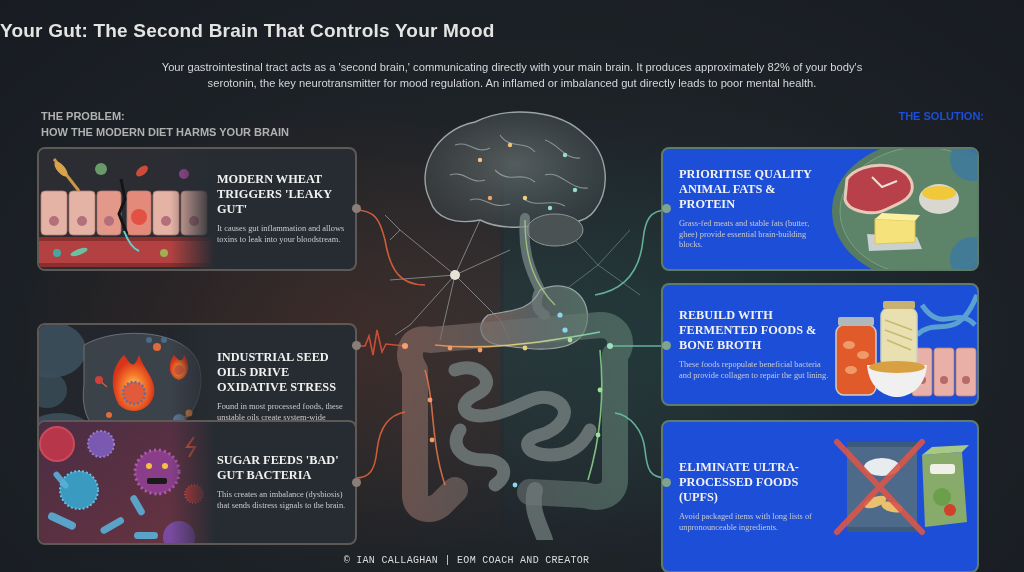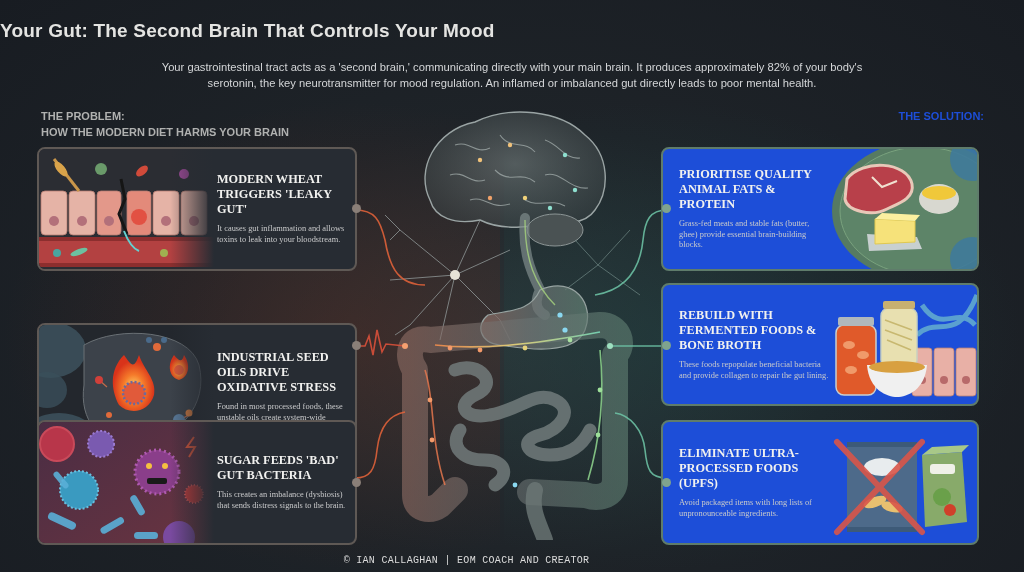--- a/index.html
+++ b/index.html
@@ -349,21 +349,21 @@
       <ellipse cx="70" cy="82" rx="28" ry="6" fill="#d8a040"></ellipse>
     </svg>
   </div>
   <div class="text">
     <h3>REBUILD WITH FERMENTED FOODS &amp; BONE BROTH</h3>
     <p>These foods repopulate beneficial bacteria and provide collagen to repair the gut lining.</p>
   </div>
 </div>
 <div class="connector-dot dot-right" style="left:662px;top:341px;"></div>
 
-<div class="card solution" style="top:420px;height:125px;">
+<div class="card solution" style="top:420px;height:153px;">
   <div class="art">
     <svg width="150" height="125" viewBox="0 0 150 125">
       <rect x="20" y="20" width="70" height="90" rx="3" fill="#4d6a8a"></rect>
       <rect x="20" y="20" width="70" height="5" fill="#3d5a78"></rect>
       <rect x="20" y="105" width="70" height="5" fill="#3d5a78"></rect>
       <ellipse cx="55" cy="45" rx="18" ry="9" fill="#e8ecee"></ellipse>
       <g fill="#e8c070">
           <ellipse cx="48" cy="80" rx="12" ry="5" transform="rotate(-20 48 80)"></ellipse>
           <ellipse cx="65" cy="85" rx="11" ry="5" transform="rotate(15 65 85)"></ellipse>
         </g>

